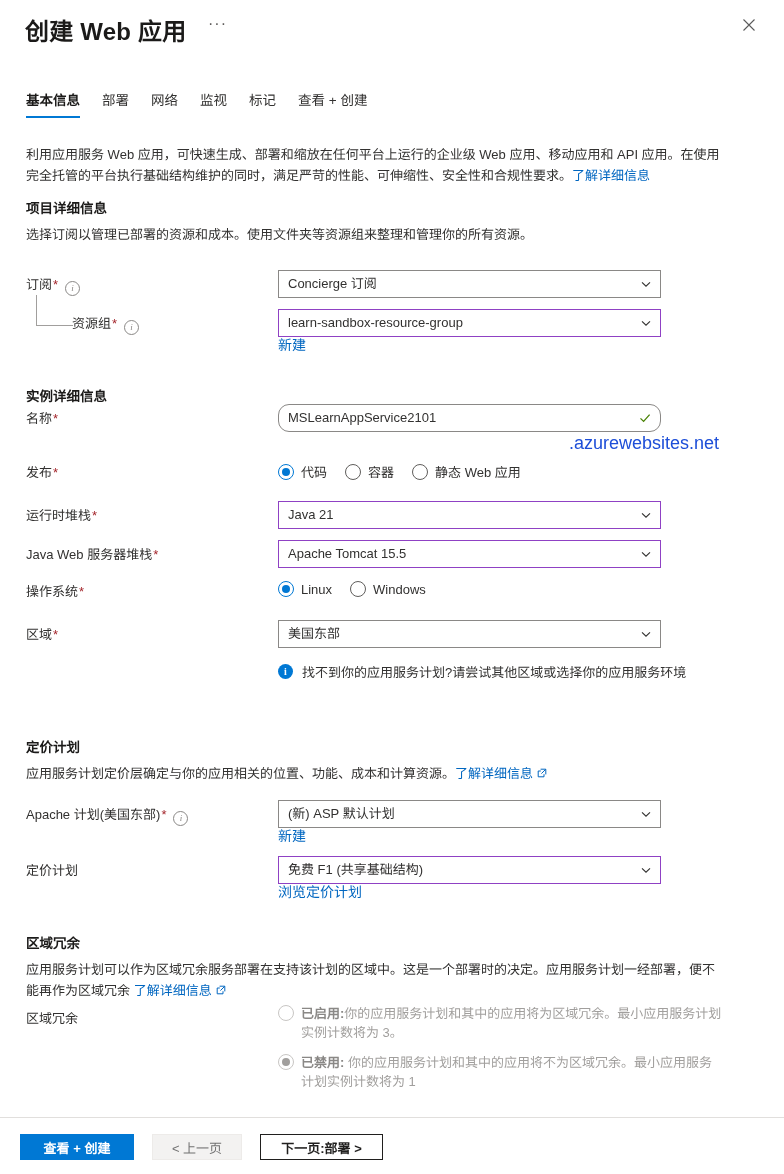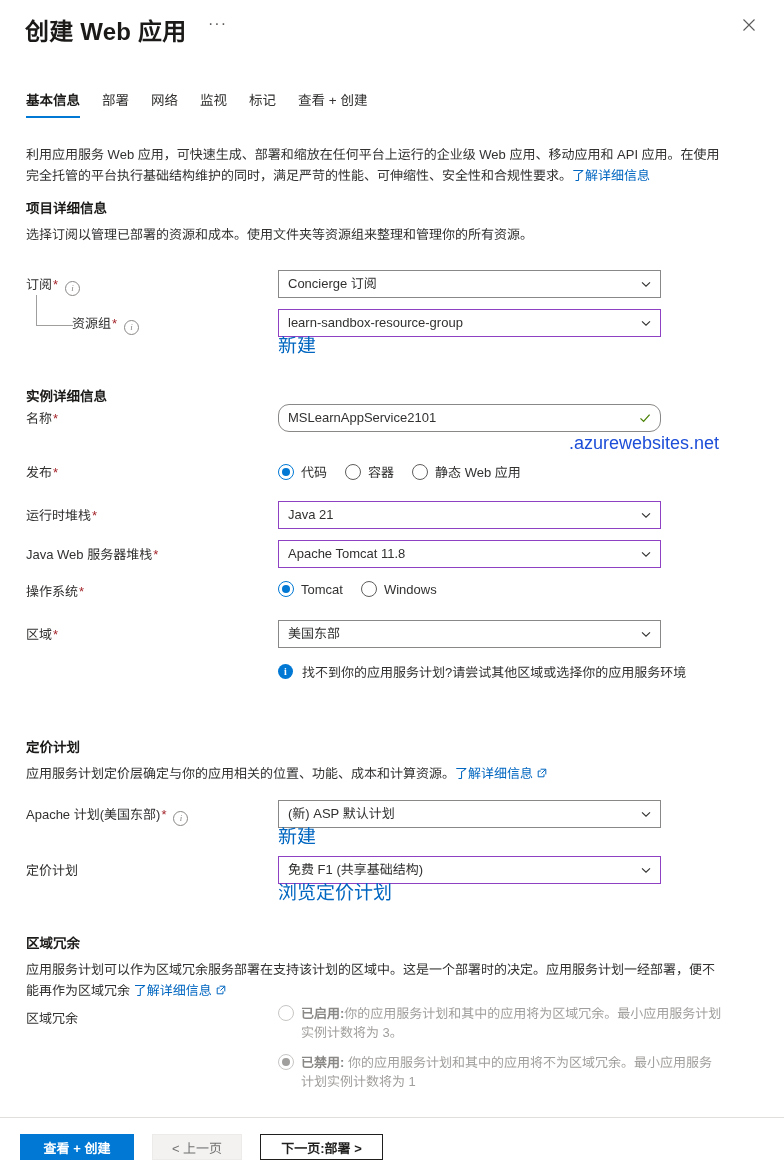--- a/index.html
+++ b/index.html
@@ -199,21 +199,21 @@
     width: 14px;
     height: 14px;
     flex: 0 0 auto;
     color: #498205;
   }
   .check svg { display: block; }
 
   .sub-link {
     position: absolute;
     left: 278px;
-    font-size: 19px;
+    font-size: 14px;
     line-height: 17px;
   }
   .suffix {
     position: absolute;
     font-size: 18px;
     color: #1d4ed8;
     right: 65px;
     white-space: nowrap;
   }
 
@@ -466,35 +466,35 @@
     <svg width="12" height="12" viewBox="0 0 12 12" fill="none" stroke="currentColor" stroke-width="1.1">
         <path d="M2 4.3 L6 8.2 L10 4.3"></path>
       </svg>
   </span>
 </div>
 
 <div class="flabel" style="top:546px;">
   <span>Java Web 服务器堆栈</span><span class="req">*</span>
 </div>
 <div class="ctrl focused" style="top:540px;">
-  <span class="val">Apache Tomcat 11.8</span>
+  <span class="val">Apache Tomcat 15.5</span>
   <span class="chevron">
     <svg width="12" height="12" viewBox="0 0 12 12" fill="none" stroke="currentColor" stroke-width="1.1">
         <path d="M2 4.3 L6 8.2 L10 4.3"></path>
       </svg>
   </span>
 </div>
 
 <div class="flabel" style="top:583px;">
   <span>操作系统</span><span class="req">*</span>
 </div>
 <div class="radio-row" style="top:581px;">
   <div class="radio-item">
     <span class="radio checked"></span>
-    <span>Tomcat</span>
+    <span>Linux</span>
   </div>
   <div class="radio-item">
     <span class="radio"></span>
     <span>Windows</span>
   </div>
 </div>
 
 <div class="flabel" style="top:626px;">
   <span>区域</span><span class="req">*</span>
 </div>

